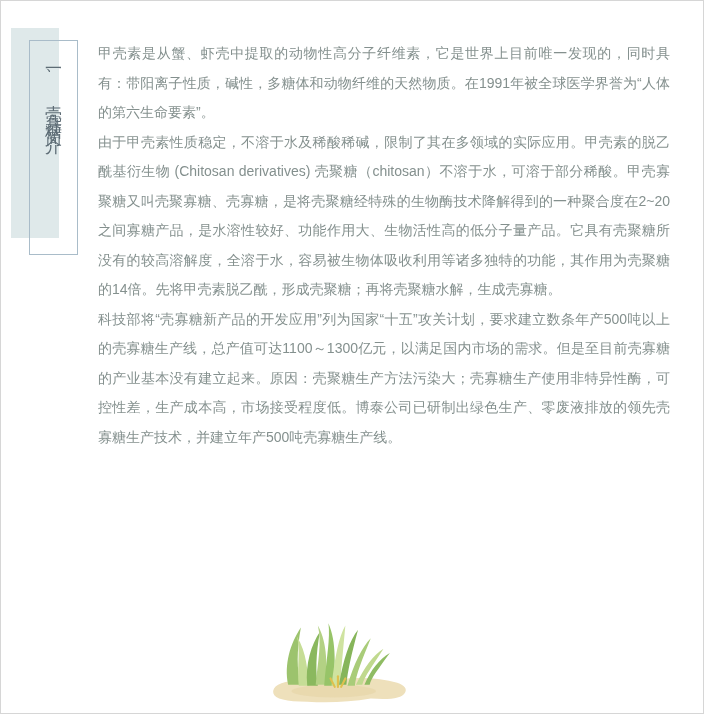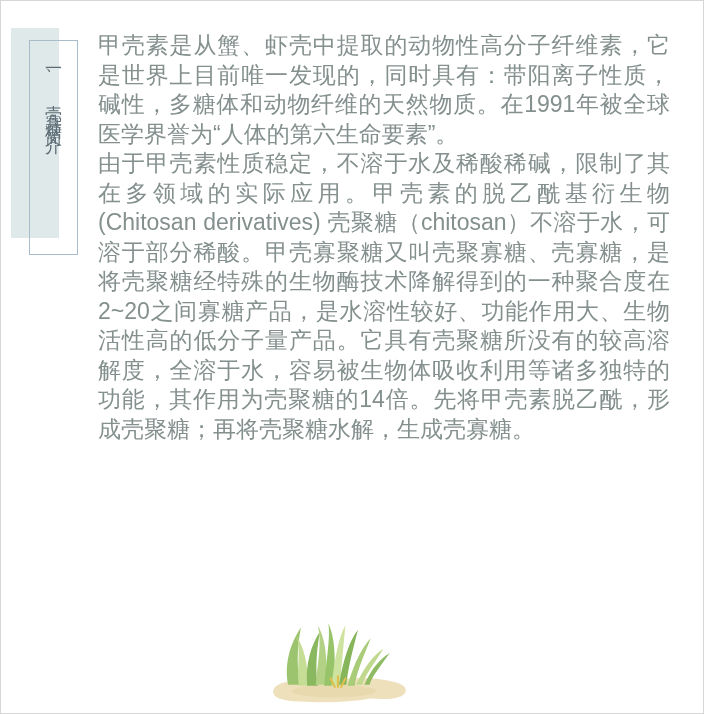--- a/index.html
+++ b/index.html
@@ -30,23 +30,23 @@
   .title-vertical{
     writing-mode:vertical-rl;
     text-orientation:upright;
     font-size:17px;
     letter-spacing:8px;
     color:#5d6c75;
     white-space:nowrap;
   }
   .content{
     position:absolute;
-    left:97px;top:30px;
+    left:97px;top:38px;
     width:572px;
-    font-size:23px;
+    font-size:14px;
     line-height:29.5px;
     color:#84908e;
     text-align:justify;
   }
   .content p{margin:0;}
   .grass{
     position:absolute;
     left:263px;top:616px;
     width:150px;height:90px;
   }
@@ -58,20 +58,21 @@
 
   <div class="accent-bar"></div>
 
   <div class="title-box">
     <div class="title-vertical">一、壳寡糖简介</div>
   </div>
 
   <div class="content">
     <p>甲壳素是从蟹、虾壳中提取的动物性高分子纤维素，它是世界上目前唯一发现的，同时具有：带阳离子性质，碱性，多糖体和动物纤维的天然物质。在1991年被全球医学界誉为“人体的第六生命要素”。</p>
     <p>由于甲壳素性质稳定，不溶于水及稀酸稀碱，限制了其在多领域的实际应用。甲壳素的脱乙酰基衍生物 (Chitosan derivatives) 壳聚糖（chitosan）不溶于水，可溶于部分稀酸。甲壳寡聚糖又叫壳聚寡糖、壳寡糖，是将壳聚糖经特殊的生物酶技术降解得到的一种聚合度在2~20之间寡糖产品，是水溶性较好、功能作用大、生物活性高的低分子量产品。它具有壳聚糖所没有的较高溶解度，全溶于水，容易被生物体吸收利用等诸多独特的功能，其作用为壳聚糖的14倍。先将甲壳素脱乙酰，形成壳聚糖；再将壳聚糖水解，生成壳寡糖。</p>
+    <p>科技部将“壳寡糖新产品的开发应用”列为国家“十五”攻关计划，要求建立数条年产500吨以上的壳寡糖生产线，总产值可达1100～1300亿元，以满足国内市场的需求。但是至目前壳寡糖的产业基本没有建立起来。原因：壳聚糖生产方法污染大；壳寡糖生产使用非特异性酶，可控性差，生产成本高，市场接受程度低。博泰公司已研制出绿色生产、零废液排放的领先壳寡糖生产技术，并建立年产500吨壳寡糖生产线。</p>
   </div>
 
   <svg class="grass" viewBox="0 0 140 85" aria-hidden="true">
 
     <path d="M8,72 Q6,62 30,60 Q55,55 75,58 Q105,56 125,62 Q136,66 132,72 Q128,79 100,77 Q70,82 40,80 Q10,80 8,72 Z" fill="#eee0bb"></path>
     <ellipse cx="65" cy="70" rx="40" ry="6" opacity="0.45" fill="#e2d0a0"></ellipse>
 
     <path d="M22,64 C18,45 24,25 34,10 C30,32 30,50 34,64 Z" fill="#9cc36d"></path>
     <path d="M32,65 C30,48 34,30 30,18 C40,34 40,52 42,65 Z" fill="#c6dd96"></path>
     <path d="M40,65 C38,44 44,26 52,14 C48,36 48,52 50,65 Z" fill="#8ab85e"></path>

